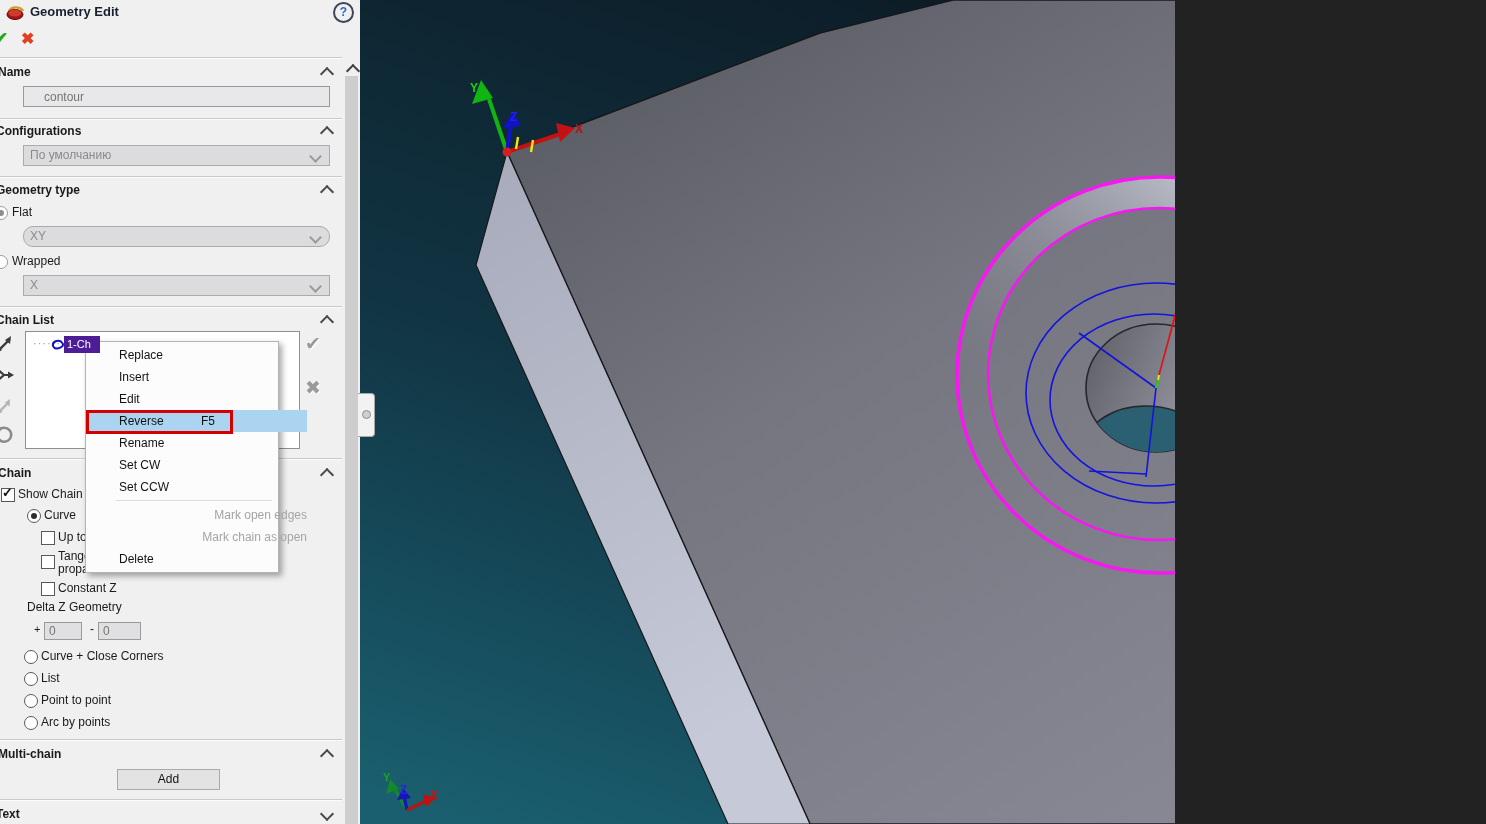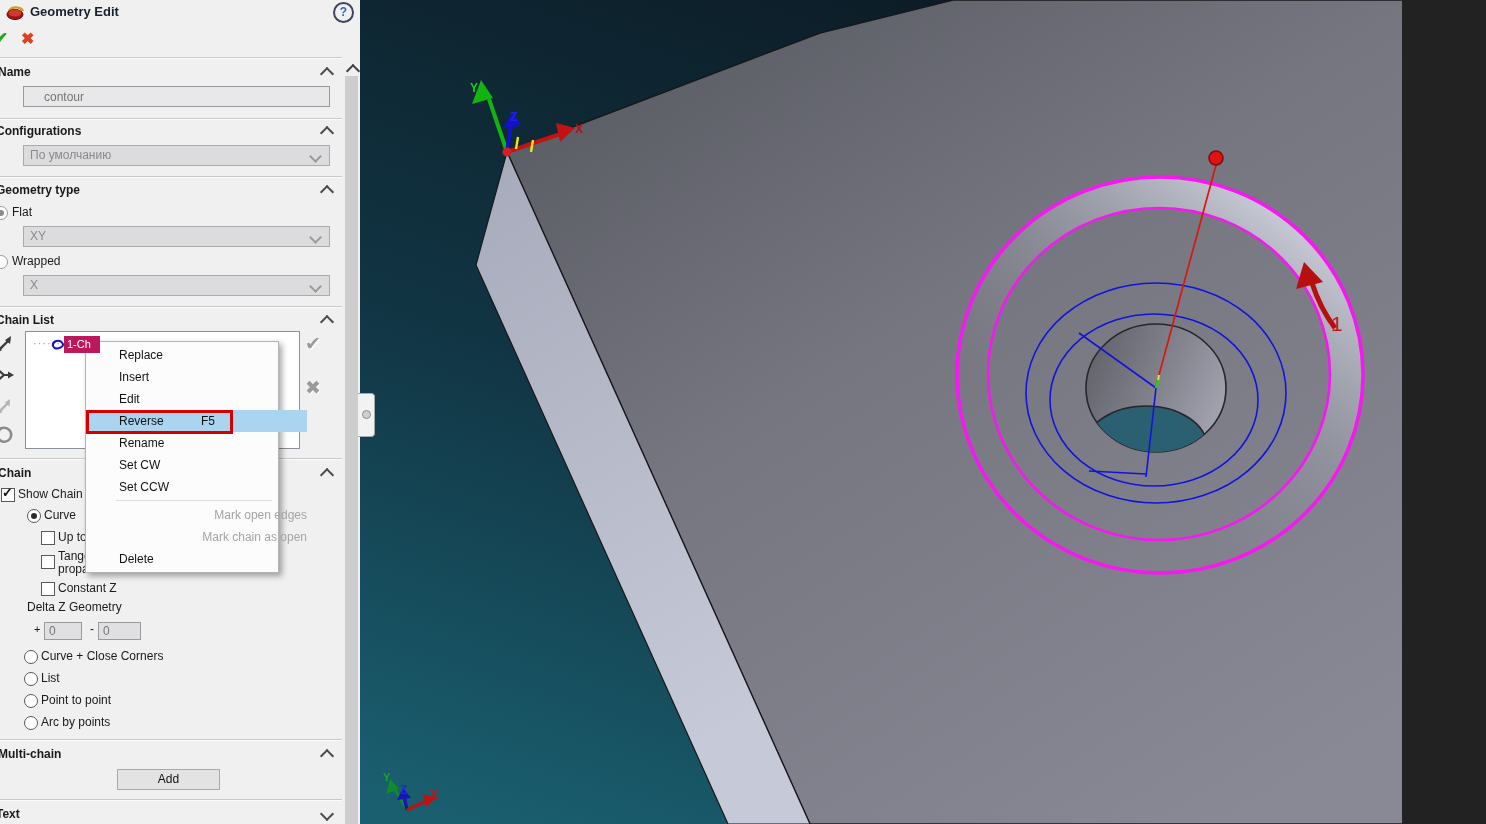--- a/index.html
+++ b/index.html
@@ -1,16 +1,16 @@
 <!DOCTYPE html>
 <html><head>
 <meta charset="utf-8">
 <style>
   html,body{margin:0;padding:0;background:#222;}
-  #screen{position:relative;width:1402px;height:824px;overflow:hidden;
+  #screen{position:relative;width:1175px;height:824px;overflow:hidden;
           font-family:"Liberation Sans",sans-serif;background:#f0f0f0;}
   
   #panel{position:absolute;left:0;top:0;width:360px;height:824px;background:#f0f0f0;}
   .abs{position:absolute;}
   .hdr-title{font-size:13px;font-weight:bold;color:#16202e;}
   .sec-label{font-size:12px;font-weight:bold;color:#1a1a1a;white-space:nowrap;}
   .lbl{font-size:12px;color:#1a1a1a;white-space:nowrap;}
   .divider{position:absolute;left:0;width:342px;height:1px;background:#c9c9c9;box-shadow:0 1px 0 #fbfbfb;}
   .chev-up,.chev-dn{position:absolute;width:8px;height:8px;border-style:solid;border-color:#4a4a4a;}
   .chev-up{border-width:2px 0 0 2px;transform:rotate(45deg);}
@@ -25,21 +25,21 @@
   .cb .tick{position:absolute;left:0px;top:-4px;font-size:13px;color:#111;font-weight:bold;}
   .rad{position:absolute;width:12px;height:12px;border:1px solid #595959;border-radius:50%;background:#fff;}
   .rad.dis{border-color:#9c9c9c;}
   .rad .dot{position:absolute;left:3px;top:3px;width:6px;height:6px;border-radius:50%;background:#2c2c2c;}
   .rad.dis .dot{background:#8d8d8d;}
   .btn{position:absolute;box-sizing:border-box;border:1px solid #a9a9a9;background:#e3e3e3;
        font-size:12px;color:#111;text-align:center;line-height:19px;}
   
   #chainlist-box{position:absolute;left:25px;top:331px;width:273px;height:116px;background:#fff;border:1px solid #8a9099;}
   .tree-dots{position:absolute;left:33px;top:337px;color:#a0a0a0;font-size:11px;letter-spacing:1px;}
-  .tree-sel{position:absolute;left:64px;top:336px;width:33px;height:17px;background:#be185d;color:#fff;
+  .tree-sel{position:absolute;left:64px;top:336px;width:33px;height:17px;background:#4c1d95;color:#fff;
             font-size:11px;line-height:17px;padding-left:3px;overflow:hidden;white-space:nowrap;z-index:60;}
   .side-ico{color:#9a9a9a;font-size:19px;text-shadow:1px 1px 0 #fff;}
   
   #ctx-menu{position:absolute;left:85px;top:341px;width:192px;height:230px;background:#fcfcfc;
             border:1px solid #b4b4b4;box-shadow:3px 3px 6px rgba(0,0,0,.35);z-index:50;}
   .mi{position:absolute;left:1px;width:188px;height:22px;font-size:12px;color:#121212;line-height:22px;padding-left:32px;}
   .mi.dis{color:#a4a4a4;text-align:right;}
   .mi.hl{background:#aad4f0;}
   .mi .sc{position:absolute;left:114px;top:0;}
   .menu-sep{position:absolute;left:30px;width:156px;height:1px;background:#dedede;}
@@ -92,21 +92,21 @@
 
     <div class="divider" style="top:176px;"></div>
 
     <span class="abs sec-label" style="left:-4px;top:183px;">Geometry type</span>
     <span class="chev-up" style="left:322px;top:187px;"></span>
 
     <span class="rad dis" style="left:-6px;top:206px;">
         <span class="dot"></span>
       </span>
     <span class="abs lbl" style="left:12px;top:205px;">Flat</span>
-    <div class="dropdown" style="left:23px;top:226px;width:307px;height:21px;">
+    <div class="dropdown" style="left:23px;top:226px;width:307px;height:21px;border-radius:10px;">
       <span>XY</span>
       <span class="dd-arrow"></span>
     </div>
 
     <span class="rad dis" style="left:-6px;top:255px;"></span>
     <span class="abs lbl" style="left:12px;top:254px;">Wrapped</span>
     <div class="dropdown" style="left:23px;top:275px;width:307px;height:21px;">
       <span>X</span>
       <span class="dd-arrow"></span>
     </div>

